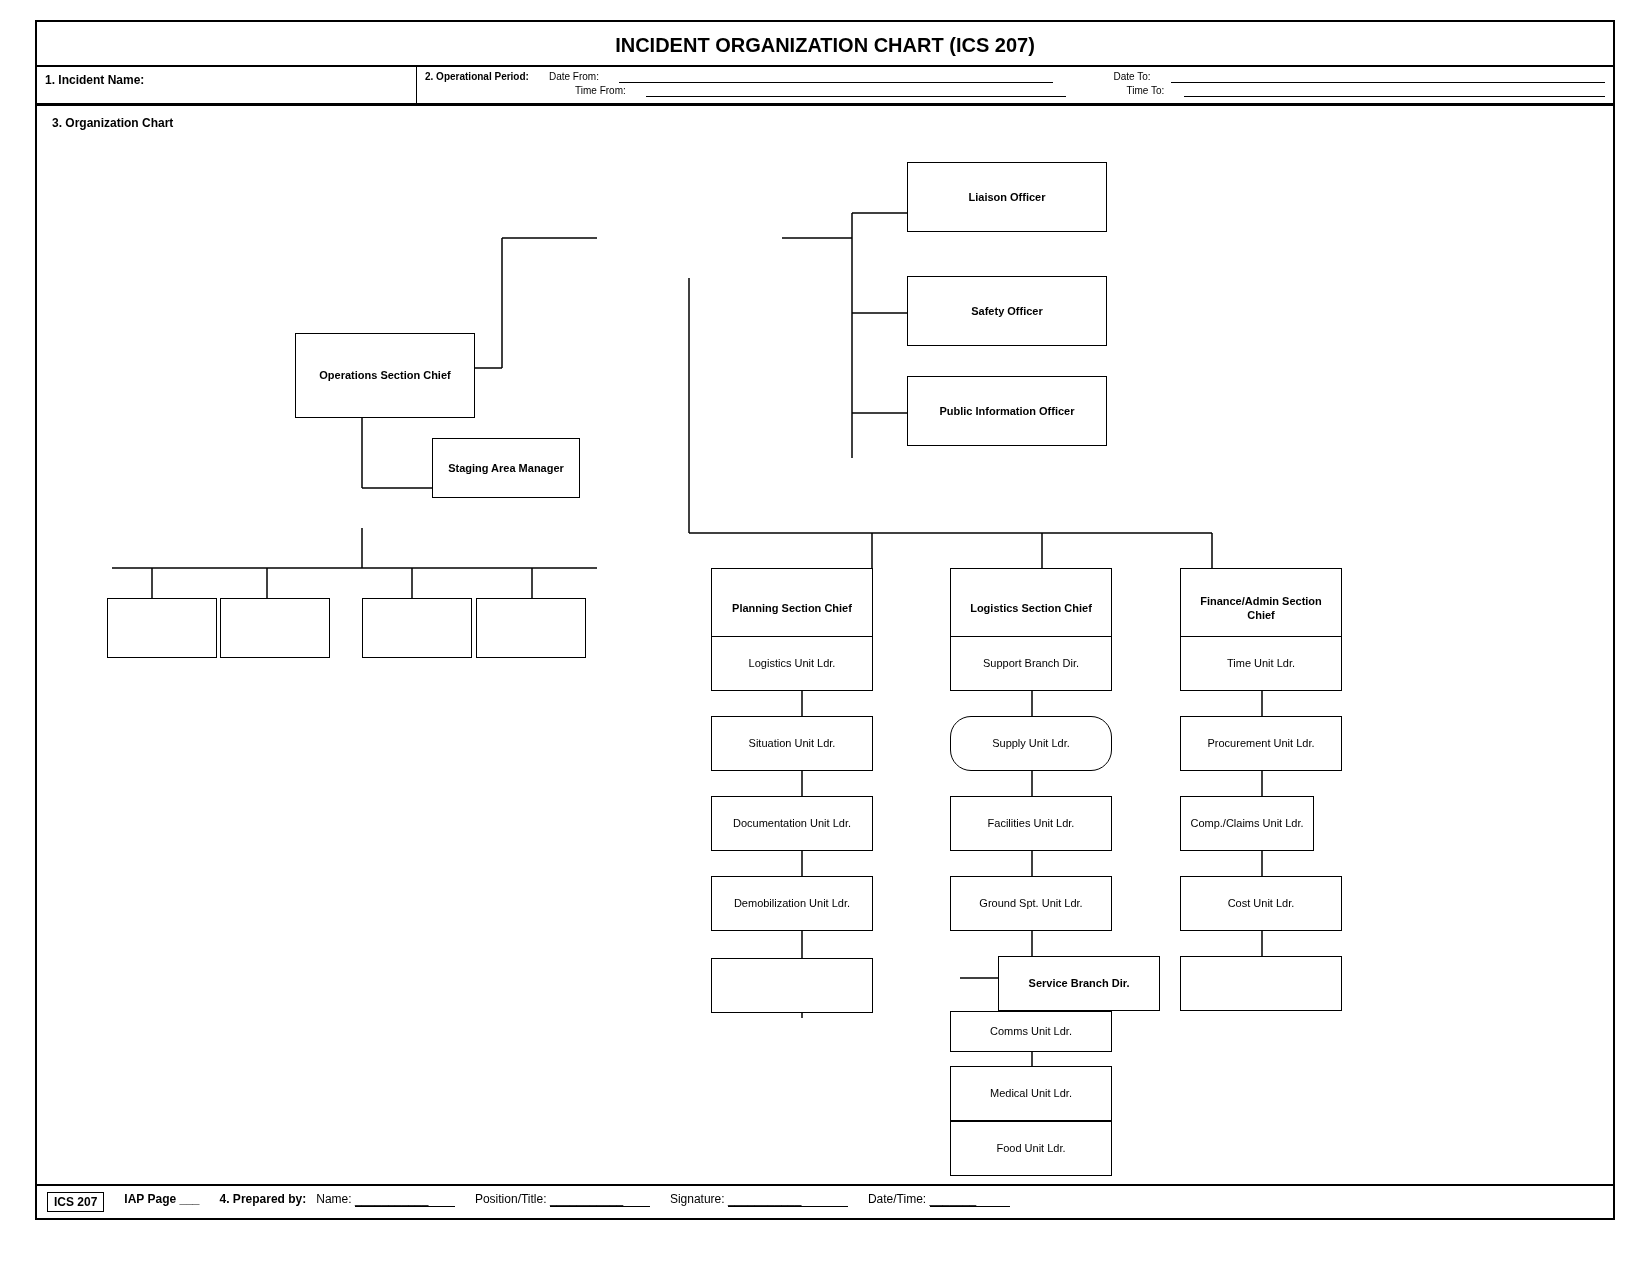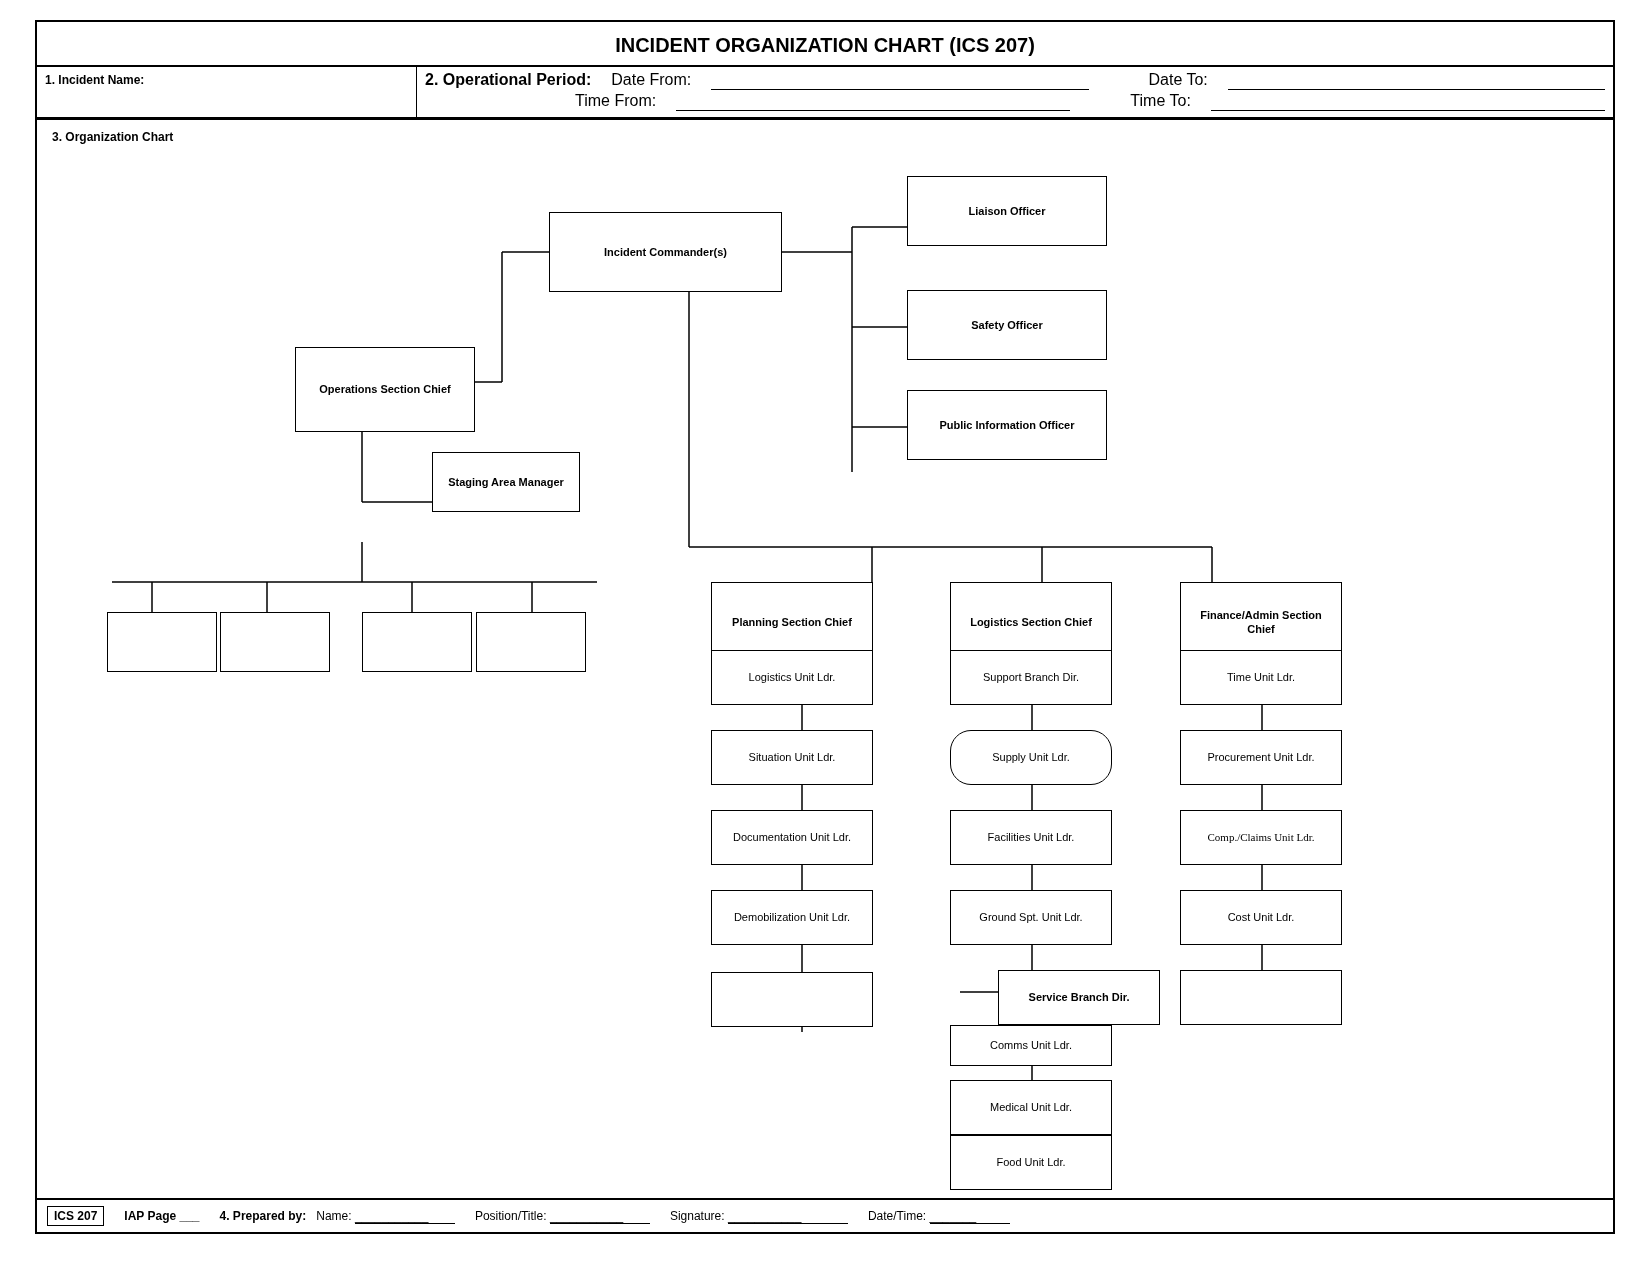--- a/index.html
+++ b/index.html
@@ -30,21 +30,21 @@
     .header-incident {
       flex: 0 0 380px;
       border-right: 1px solid #000;
       padding: 6px 8px;
       font-weight: bold;
       font-size: 12px;
     }
     .header-operational {
       flex: 1;
       padding: 4px 8px;
-      font-size: 16px;
+      font-size: 10px;
     }
     .header-operational .op-row {
       display: flex;
       gap: 20px;
       margin-bottom: 2px;
     }
     .header-operational .op-label {
       font-weight: bold;
     }
     .header-operational .op-field {
@@ -96,21 +96,21 @@
       left: 0;
       width: 100%;
       height: 100%;
       pointer-events: none;
     }
     .footer-row {
       display: flex;
       border-top: 2px solid #000;
       padding: 6px 10px;
       font-size: 12px;
-      align-items: center;
+      align-items: flex-start;
       gap: 20px;
     }
     .footer-ics {
       font-weight: bold;
       border: 1.5px solid #000;
       padding: 2px 6px;
     }
     .footer-iap {
       font-weight: bold;
     }
@@ -233,23 +233,20 @@
 
         <line x1="1138" y1="520" x2="1210" y2="520" stroke="#000" stroke-width="1.5"></line>
 
         <line x1="1138" y1="600" x2="1210" y2="600" stroke="#000" stroke-width="1.5"></line>
 
         <line x1="1138" y1="680" x2="1210" y2="680" stroke="#000" stroke-width="1.5"></line>
 
         <line x1="1138" y1="760" x2="1210" y2="760" stroke="#000" stroke-width="1.5"></line>
       </svg>
 
-      <div class="box" style="left:497px; top:60px; width:233px; height:80px;">
-        <span>Incident Commander(s)</span>
-      </div>
 
       <div class="box" style="left:855px; top:24px; width:200px; height:70px;">
         <span>Liaison Officer</span>
       </div>
 
       <div class="box" style="left:855px; top:138px; width:200px; height:70px;">
         <span>Safety Officer</span>
       </div>
 
       <div class="box" style="left:855px; top:238px; width:200px; height:70px;">
@@ -332,21 +329,21 @@
       </div>
 
       <div class="box" style="left:1128px; top:498px; width:162px; height:55px; font-weight:normal;">
         <span>Time Unit Ldr.</span>
       </div>
 
       <div class="box" style="left:1128px; top:578px; width:162px; height:55px; font-weight:normal;">
         <span>Procurement Unit Ldr.</span>
       </div>
 
-      <div class="box" style="left:1128px; top:658px; width:162px; height:55px; font-weight:normal;font-family:Liberation Serif, serif;">
+      <div class="box" style="left:1128px; top:658px; width:134px; height:55px; font-weight:normal;">
         <span>Comp./Claims Unit Ldr.</span>
       </div>
 
       <div class="box" style="left:1128px; top:738px; width:162px; height:55px; font-weight:normal;">
         <span>Cost Unit Ldr.</span>
       </div>
 
       <div class="box-empty" style="left:1128px; top:818px; width:162px; height:55px;"></div>
 
     </div>

